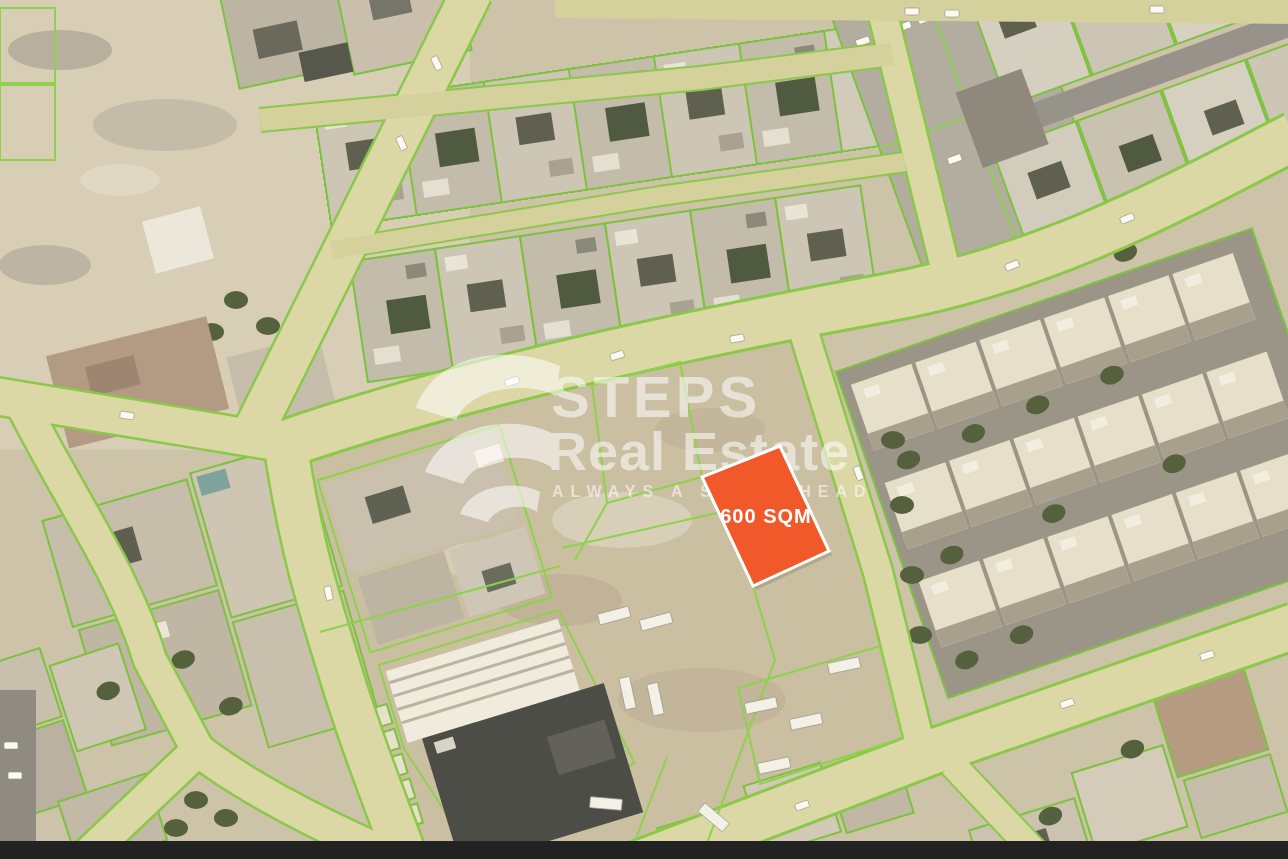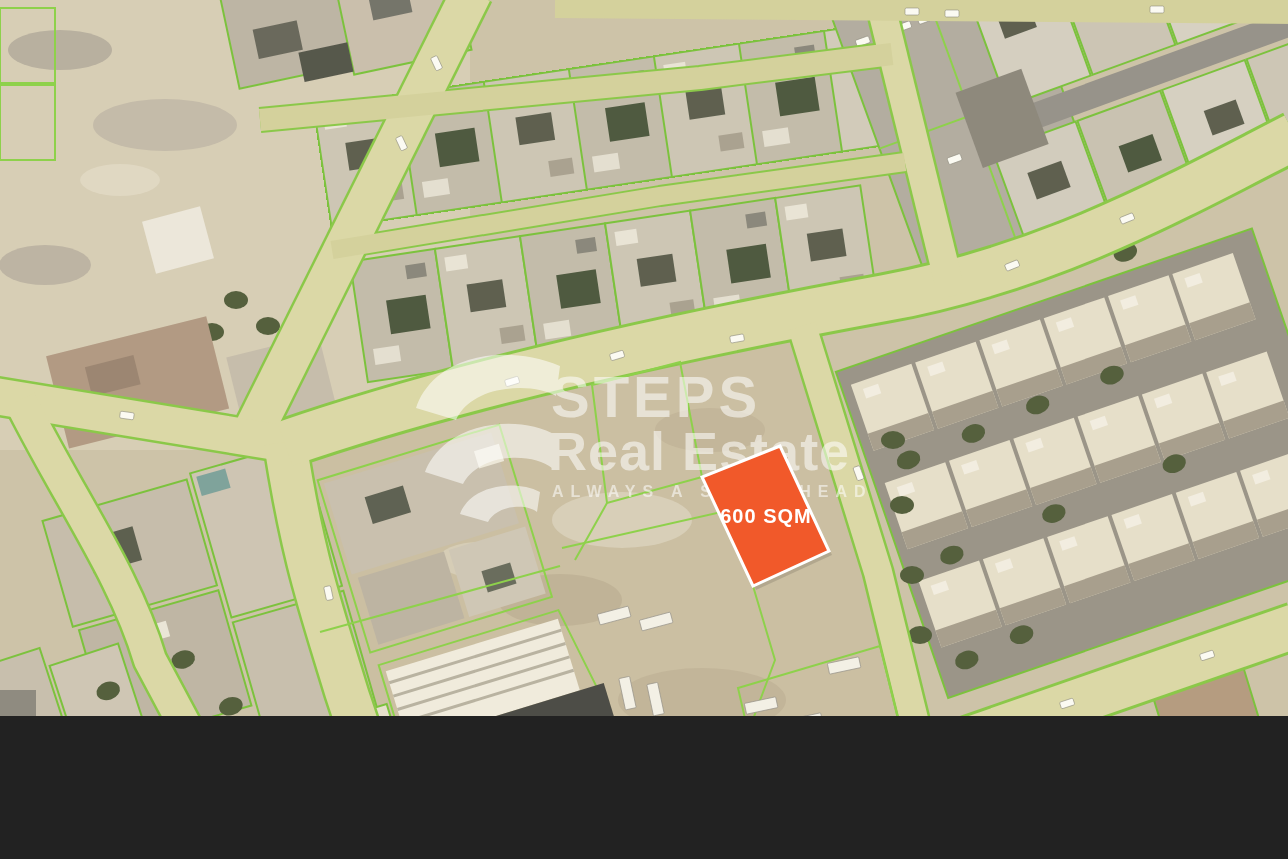--- a/index.html
+++ b/index.html
@@ -1,16 +1,16 @@
 <!DOCTYPE html>
 <html><head>
 <meta charset="utf-8">
 <style>
   html,body{margin:0;padding:0;background:#222;}
-  .stage{position:relative;width:1288px;height:716px;overflow:hidden;
+  .stage{position:relative;width:1288px;height:841px;overflow:hidden;
          font-family:"Liberation Sans",sans-serif;}
   .stage svg{position:absolute;left:0;top:0;display:block;}
   
   .pl{stroke:#7cc23e;stroke-width:2;}
   .pl2{stroke:#8ed14c;stroke-width:2;fill:none;}
   
   .re{fill:none;stroke:#8bc84a;stroke-linecap:butt;stroke-linejoin:round;}
   .rf{fill:none;stroke:#dbd8a6;stroke-linecap:butt;stroke-linejoin:round;}
   .rf2{fill:none;stroke:#d4d19c;stroke-linecap:butt;stroke-linejoin:round;}
   .darkstreet{fill:#97938a;}

